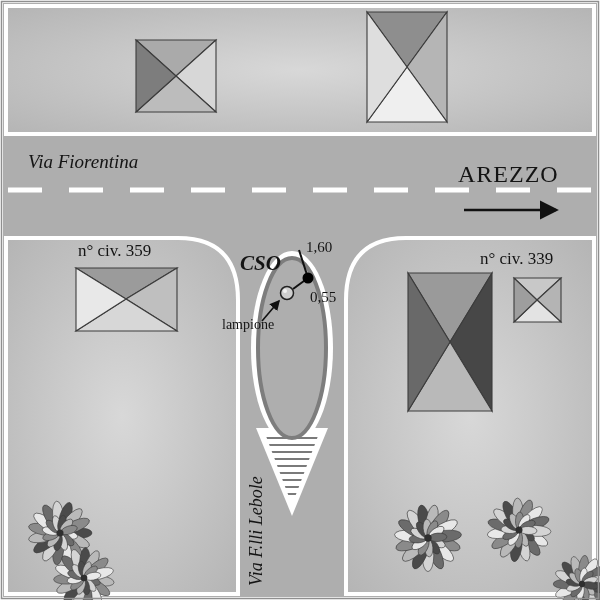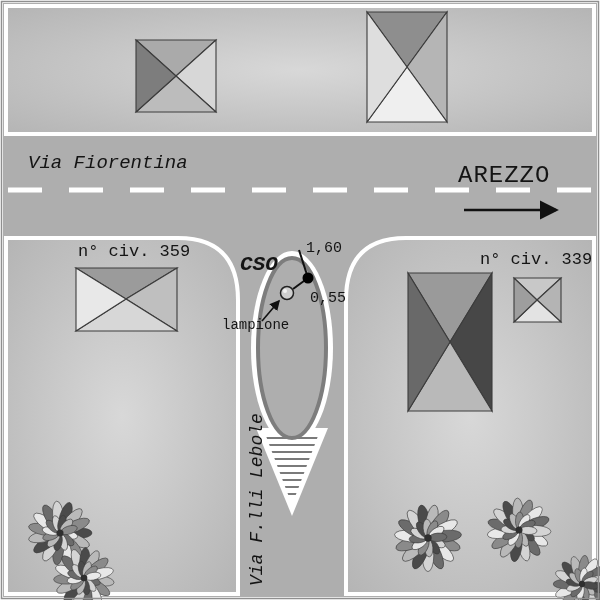--- a/index.html
+++ b/index.html
@@ -1,16 +1,16 @@
 <!DOCTYPE html>
 <html><head>
 <meta charset="utf-8">
 <style>
   html,body{margin:0;padding:0;background:#ffffff;}
-  .canvas{width:600px;height:600px;position:relative;font-family:Liberation Mono, monospace;}
+  .canvas{width:600px;height:600px;position:relative;font-family:Liberation Serif, serif;}
   svg{display:block;}
   text{fill:#141414;}
   .street-name{font-style:italic;font-size:19px;}
   .city-name{font-size:24px;letter-spacing:1px;}
   .civ-label{font-size:17px;}
   .cso-label{font-style:italic;font-weight:bold;font-size:21px;}
   .measure-label{font-size:15px;}
   .lamp-label{font-size:14px;}
   .street-vertical{font-style:italic;font-size:18px;}
 </style>

